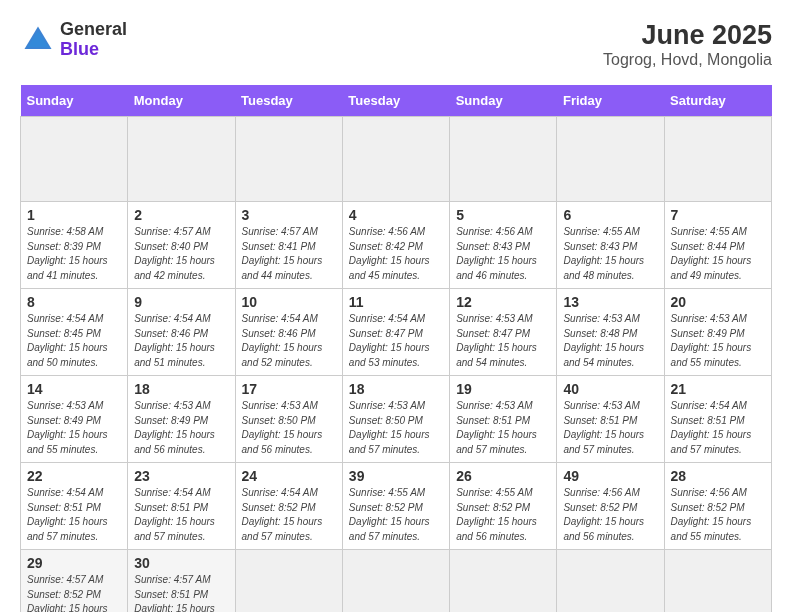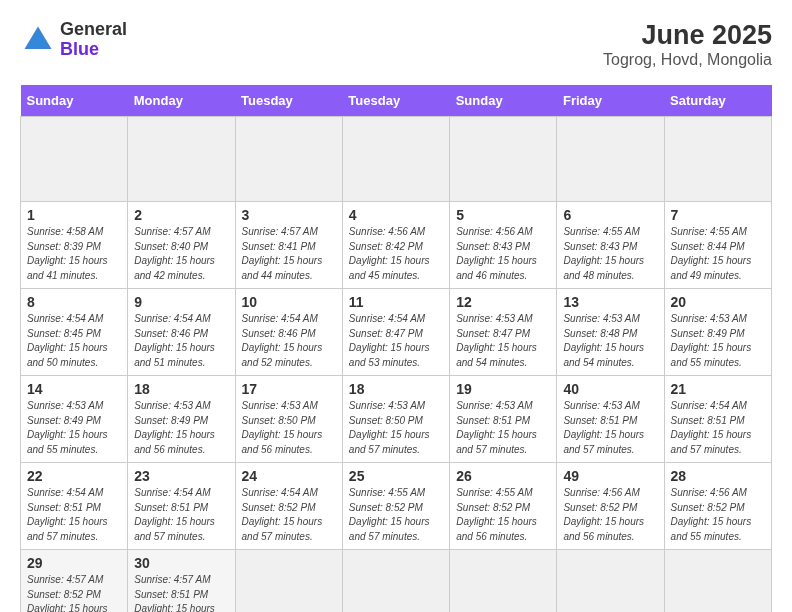--- a/index.html
+++ b/index.html
@@ -236,21 +236,21 @@
         </td>
         <td>
           <span class="day-number">23</span>
           <div class="day-info">Sunrise: 4:54 AM<br>Sunset: 8:51 PM<br>Daylight: 15 hours and 57 minutes.</div>
         </td>
         <td>
           <span class="day-number">24</span>
           <div class="day-info">Sunrise: 4:54 AM<br>Sunset: 8:52 PM<br>Daylight: 15 hours and 57 minutes.</div>
         </td>
         <td>
-          <span class="day-number">25</span>
+          <span class="day-number">39</span>
           <div class="day-info">Sunrise: 4:55 AM<br>Sunset: 8:52 PM<br>Daylight: 15 hours and 57 minutes.</div>
         </td>
         <td>
           <span class="day-number">26</span>
           <div class="day-info">Sunrise: 4:55 AM<br>Sunset: 8:52 PM<br>Daylight: 15 hours and 56 minutes.</div>
         </td>
         <td>
           <span class="day-number">49</span>
           <div class="day-info">Sunrise: 4:56 AM<br>Sunset: 8:52 PM<br>Daylight: 15 hours and 56 minutes.</div>
         </td>

